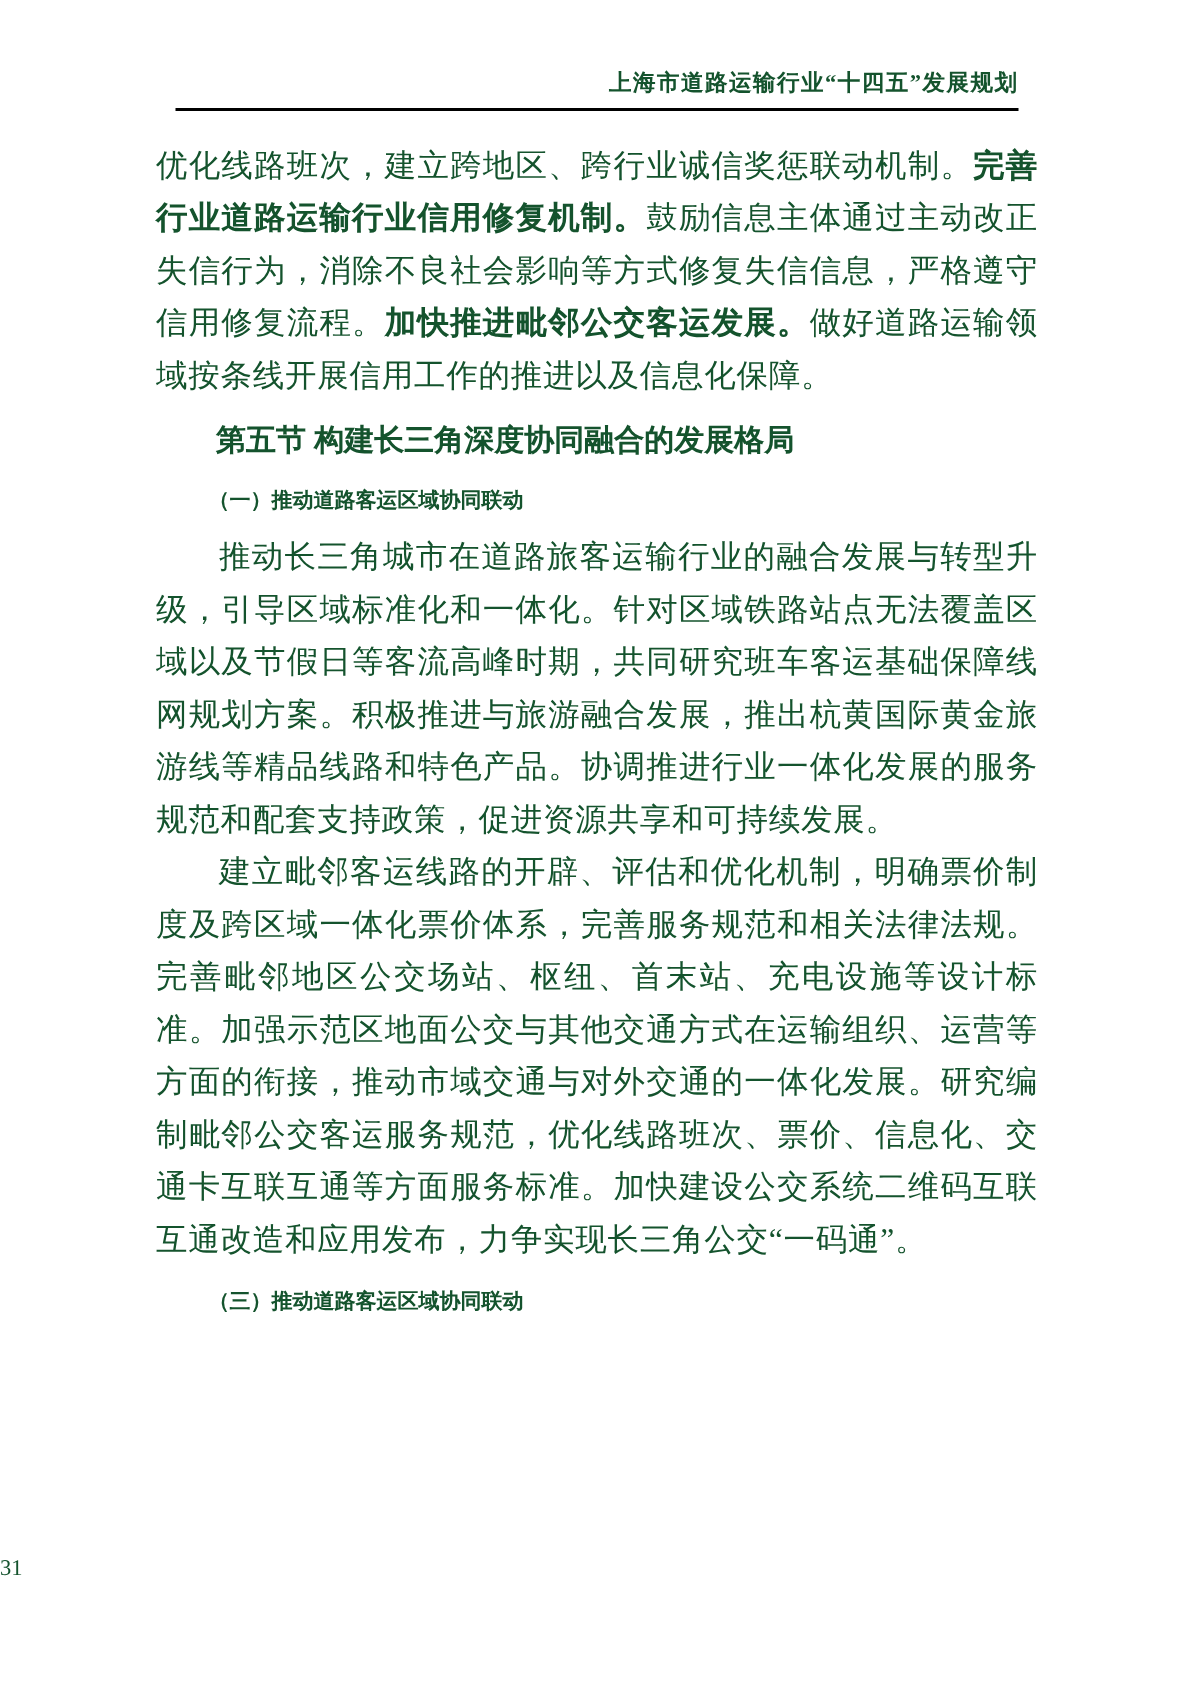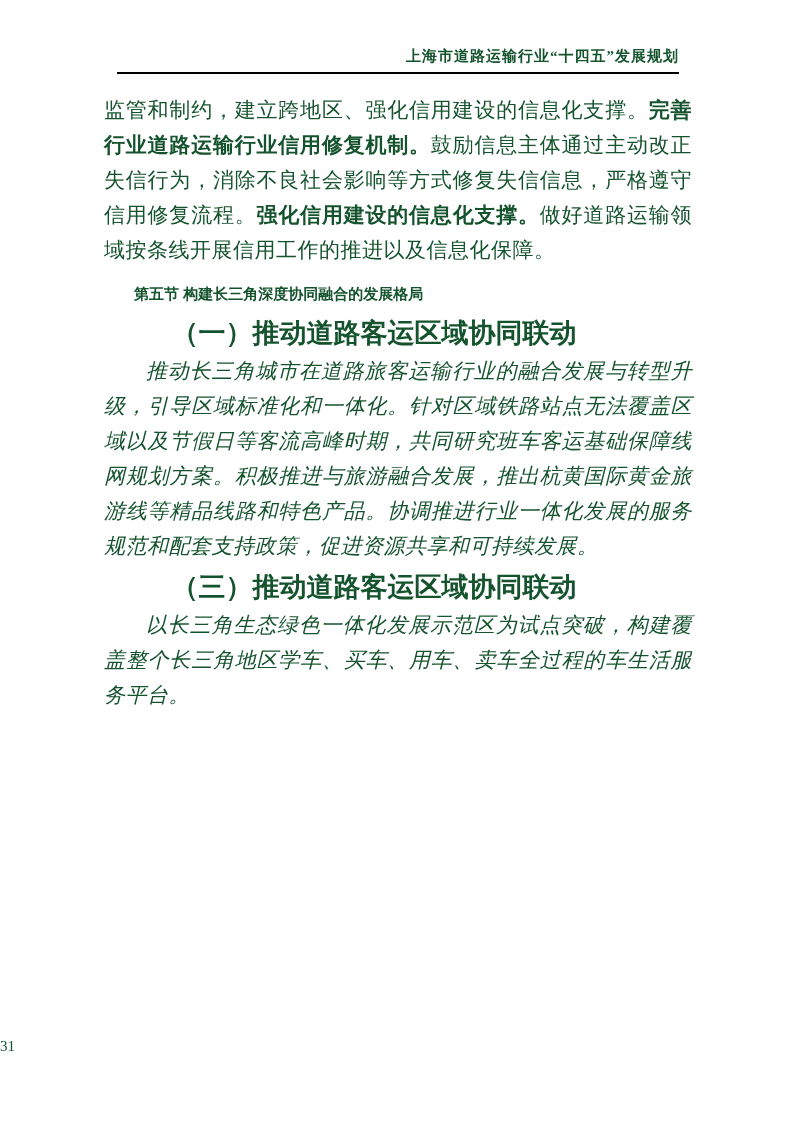--- a/index.html
+++ b/index.html
@@ -44,36 +44,35 @@
   }
   p.body {
     margin: 0;
     font-size: 21px;
     line-height: 35px;
     text-align: justify;
     letter-spacing: 0.5px;
   }
   p.body.indent {
     text-indent: 2em;
-    font-style: italic;
   }
   p.body b {
     font-weight: bold;
   }
   .section-title {
     margin: 10px 0 6px 0;
-    font-size: 15px;
+    font-size: 20px;
     line-height: 32px;
     font-weight: bold;
     font-family: "Liberation Sans", "DejaVu Sans", sans-serif;
     text-indent: 2em;
   }
   .sub-title {
     margin: 8px 0 6px 0;
-    font-size: 27px;
+    font-size: 14px;
     line-height: 30px;
     font-weight: bold;
     font-family: "Liberation Sans", "DejaVu Sans", sans-serif;
     text-indent: 2.5em;
   }
   .footer {
     position: absolute;
     top: 1036px;
     left: 0;
     right: 0;
@@ -87,33 +86,33 @@
 
 <div class="page">
 
   <div class="header">
     <span>上海市道路运输行业“十四五”发展规划</span>
   </div>
   <div class="header-rule"></div>
 
   <div class="content">
 
-    <p class="body"><span>监管和制约，建立跨地区、强化信用建设的信息化支撑。</span><b>完善行业道路运输行业信用修复机制。</b><span>鼓励信息主体通过主动改正失信行为，消除不良社会影响等方式修复失信信息，严格遵守信用修复流程。</span><b>强化信用建设的信息化支撑。</b><span>做好道路运输领域按条线开展信用工作的推进以及信息化保障。</span></p>
+    <p class="body"><span>优化线路班次，建立跨地区、跨行业诚信奖惩联动机制。</span><b>完善行业道路运输行业信用修复机制。</b><span>鼓励信息主体通过主动改正失信行为，消除不良社会影响等方式修复失信信息，严格遵守信用修复流程。</span><b>加快推进毗邻公交客运发展。</b><span>做好道路运输领域按条线开展信用工作的推进以及信息化保障。</span></p>
 
     <h2 class="section-title">第五节 构建长三角深度协同融合的发展格局</h2>
 
     <h3 class="sub-title">（一）推动道路客运区域协同联动</h3>
 
     <p class="body indent">推动长三角城市在道路旅客运输行业的融合发展与转型升级，引导区域标准化和一体化。针对区域铁路站点无法覆盖区域以及节假日等客流高峰时期，共同研究班车客运基础保障线网规划方案。积极推进与旅游融合发展，推出杭黄国际黄金旅游线等精品线路和特色产品。协调推进行业一体化发展的服务规范和配套支持政策，促进资源共享和可持续发展。</p>
 
 
+    <p class="body indent">建立毗邻客运线路的开辟、评估和优化机制，明确票价制度及跨区域一体化票价体系，完善服务规范和相关法律法规。完善毗邻地区公交场站、枢纽、首末站、充电设施等设计标准。加强示范区地面公交与其他交通方式在运输组织、运营等方面的衔接，推动市域交通与对外交通的一体化发展。研究编制毗邻公交客运服务规范，优化线路班次、票价、信息化、交通卡互联互通等方面服务标准。加快建设公交系统二维码互联互通改造和应用发布，力争实现长三角公交“一码通”。</p>
 
     <h3 class="sub-title">（三）推动道路客运区域协同联动</h3>
 
-    <p class="body indent">以长三角生态绿色一体化发展示范区为试点突破，构建覆盖整个长三角地区学车、买车、用车、卖车全过程的车生活服务平台。</p>
 
   </div>
 
   <div class="footer">
     <span>31</span>
   </div>
 
 </div>
 
 </body></html>

